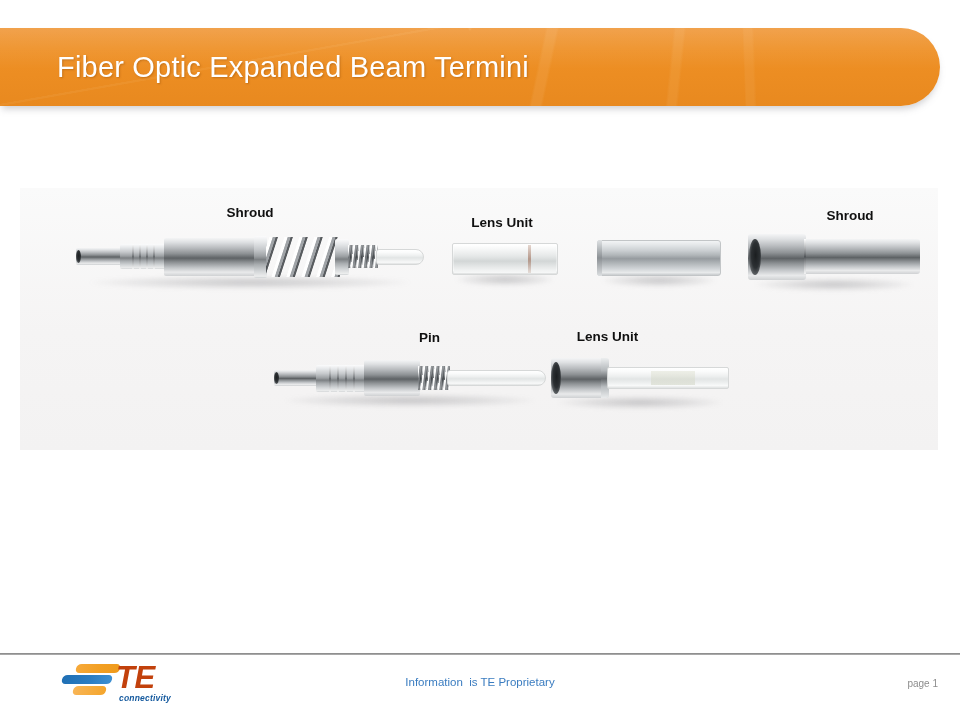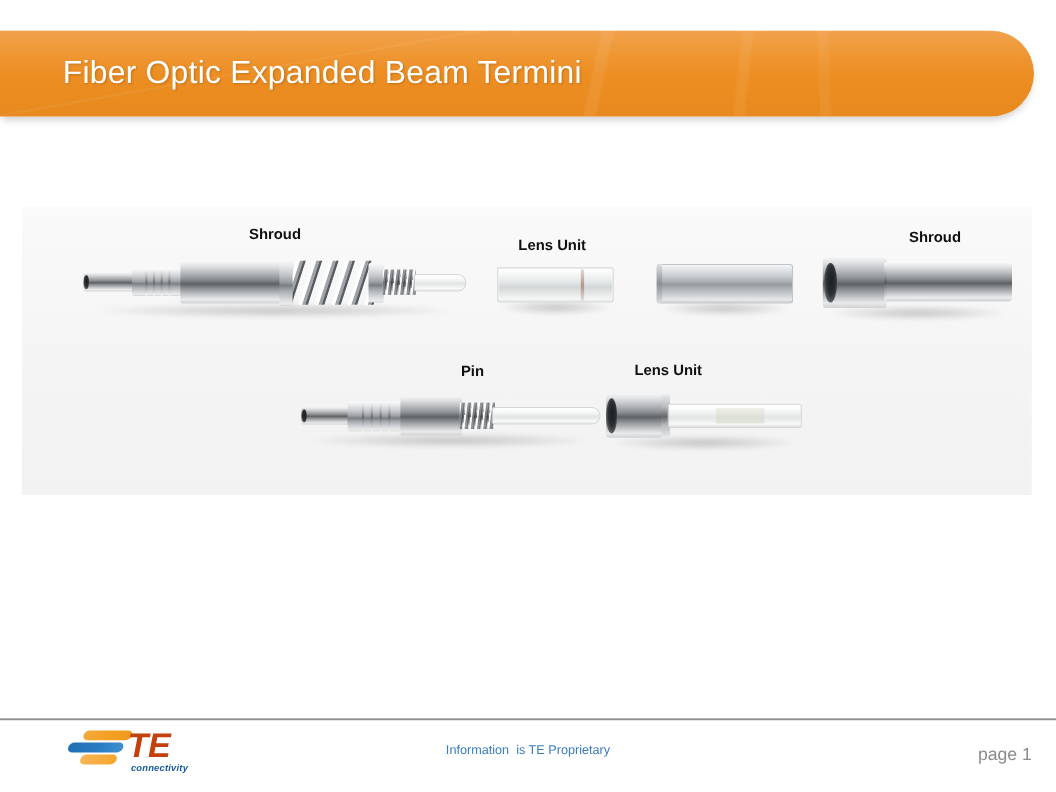--- a/index.html
+++ b/index.html
@@ -248,21 +248,21 @@
     text-align: center;
     color: #3a7cc0;
     font-size: 11.5px;
     white-space: pre;
   }
   #page-number {
     position: absolute;
     right: 22px;
     top: 678px;
     color: #8c8c8c;
-    font-size: 16px;
+    font-size: 10px;
   }
 </style>
 </head>
 <body>
 
 <div id="title-banner">
   <div id="banner-texture"></div>
   <div id="banner-sheen"></div>
   <div id="page-title">Fiber Optic Expanded Beam Termini</div>
 </div>

